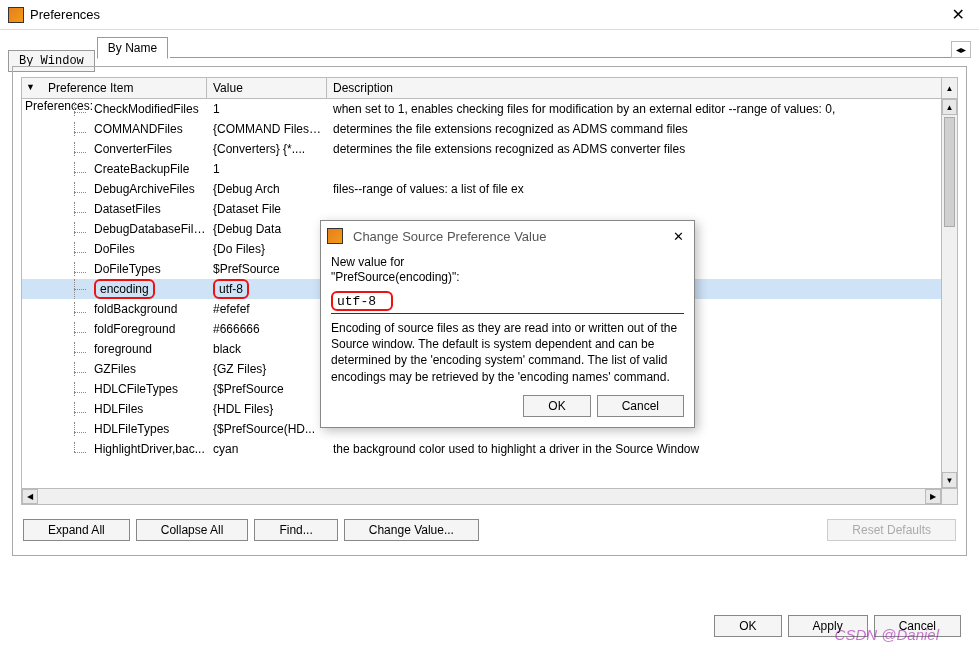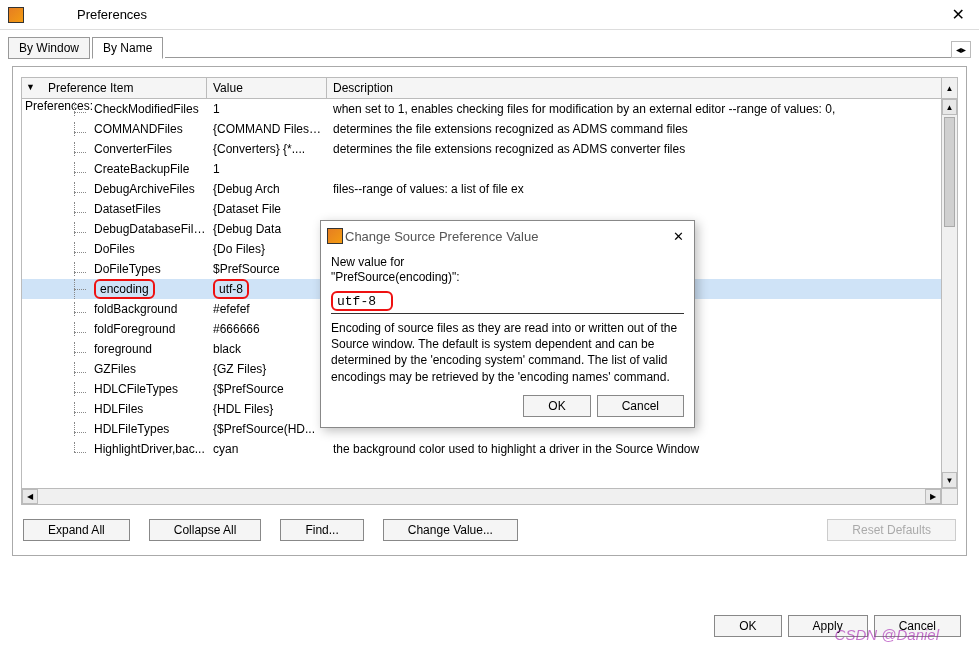--- a/index.html
+++ b/index.html
@@ -15,39 +15,39 @@
     .titlebar {
       height: 30px;
       display: flex;
       align-items: center;
       justify-content: space-between;
       padding: 0 8px;
       border-bottom: 1px solid #ddd;
     }
     .titlebar-left { display: flex; align-items: center; gap: 6px; }
     .app-icon { width: 16px; height: 16px; background: linear-gradient(135deg,#e67e22,#f39c12); border:1px solid #333; }
-    .title-text { font-size: 13px; margin-left: 47px; }
+    .title-text { font-size: 13px; }
     .close-x { font-size: 16px; cursor: pointer; padding: 0 6px; }
     .tabs-row {
       padding: 6px 8px 0 8px;
       display: flex;
       align-items: flex-end;
       position: relative;
     }
     .tab {
       border: 1px solid #999;
       border-bottom: 1px solid #fff;
       padding: 3px 10px;
       margin-right: 2px;
       background: #fff;
       cursor: pointer;
       position: relative;
       top: 1px;
     }
-    .tab.inactive { border-bottom: 1px solid #999; top:1px; background:#f5f5f5;}
+    .tab.inactive { border-bottom: 1px solid #999; top:14px; background:#f5f5f5;font-family:Liberation Mono, monospace;}
     .tab-spacer { flex: 1; border-bottom:1px solid #999; height:1px; align-self:flex-end;}
     .tab-arrows { margin-left:auto; font-size:10px; padding:2px 4px; border:1px solid #bbb; align-self:flex-end;}
     .prefs-frame {
       margin: 8px 12px 4px 12px;
       border: 1px solid #aaa;
       position: relative;
       height: 490px;
     }
     .prefs-label {
       position: absolute;
@@ -111,41 +111,41 @@
     .redbox { border:2px solid #e11; border-radius:6px; padding:0 4px; display:inline-block; line-height:16px;}
     .vscroll { position:absolute; right:0; top:0; bottom:16px; width:16px; background:#f0f0f0; border-left:1px solid #bbb;}
     .vscroll .arrow{position:absolute;left:0;right:0;height:16px;display:flex;align-items:center;justify-content:center;font-size:8px;background:#e8e8e8;border:1px solid #bbb;}
     .vscroll .arrow.up{top:0;} .vscroll .arrow.down{bottom:0;}
     .vscroll .thumb{position:absolute;left:2px;right:2px;top:18px;height:110px;background:#d0d0d0;border:1px solid #aaa;}
     .hscroll{position:absolute;left:0;right:16px;bottom:0;height:16px;background:#f0f0f0;border-top:1px solid #bbb;}
     .hscroll .arrow{position:absolute;top:0;bottom:0;width:16px;display:flex;align-items:center;justify-content:center;font-size:8px;background:#e8e8e8;border:1px solid #bbb;}
     .hscroll .arrow.left{left:0;} .hscroll .arrow.right{right:0;}
     .corner{position:absolute;right:0;bottom:0;width:16px;height:16px;background:#eee;border-left:1px solid #bbb;border-top:1px solid #bbb;}
     .bottom-buttons {
-      display:flex; gap:19px; padding: 6px 10px;
+      display:flex; gap:6px; padding: 6px 10px;
     }
     .btn {
       border:1px solid #888; background:#f5f5f5; padding:3px 24px; cursor:pointer; font-size:12px;
     }
     .btn.disabled { color:#aaa; border-color:#ccc; }
     .reset-wrap { margin-left:auto; }
     .dialog-footer {
       position:absolute; bottom:8px; right:18px; display:flex; gap:6px;
     }
     .watermark {
       position:absolute; right:40px; bottom:2px; color:#a21caf; font-size:15px; font-style:italic; pointer-events:none; opacity:0.6;
     }
     
     .overlay {
       position:absolute; left:320px; top:220px; width:375px; background:#fff;
       border:1px solid #888; box-shadow: 3px 3px 10px rgba(0,0,0,0.25);
       z-index:50;
     }
     .ov-title { height:30px; display:flex; align-items:center; justify-content:space-between; padding:0 6px; }
-    .ov-title-left{display:flex;align-items:center;gap:2px;}
+    .ov-title-left{display:flex;align-items:center;gap:10px;}
     .ov-title span{ font-size:13px; color:#555;}
     .ov-close{ font-size:13px; cursor:pointer; padding:0 4px;}
     .ov-body { padding: 4px 10px 10px 10px; }
     .ov-body .prompt { font-size:12px; margin-bottom:4px; line-height:1.25;}
     .ov-input-wrap { border-bottom:1px solid #333; padding:2px 0; margin-bottom:6px;}
     .ov-input { width:100%; border:none; outline:none; font-family: "Courier New", monospace; font-size:13px;}
     .ov-desc { font-size:12px; line-height:1.35; margin-bottom:10px;}
     .ov-btns { display:flex; justify-content:flex-end; gap:6px;}
   </style>
 </head>

